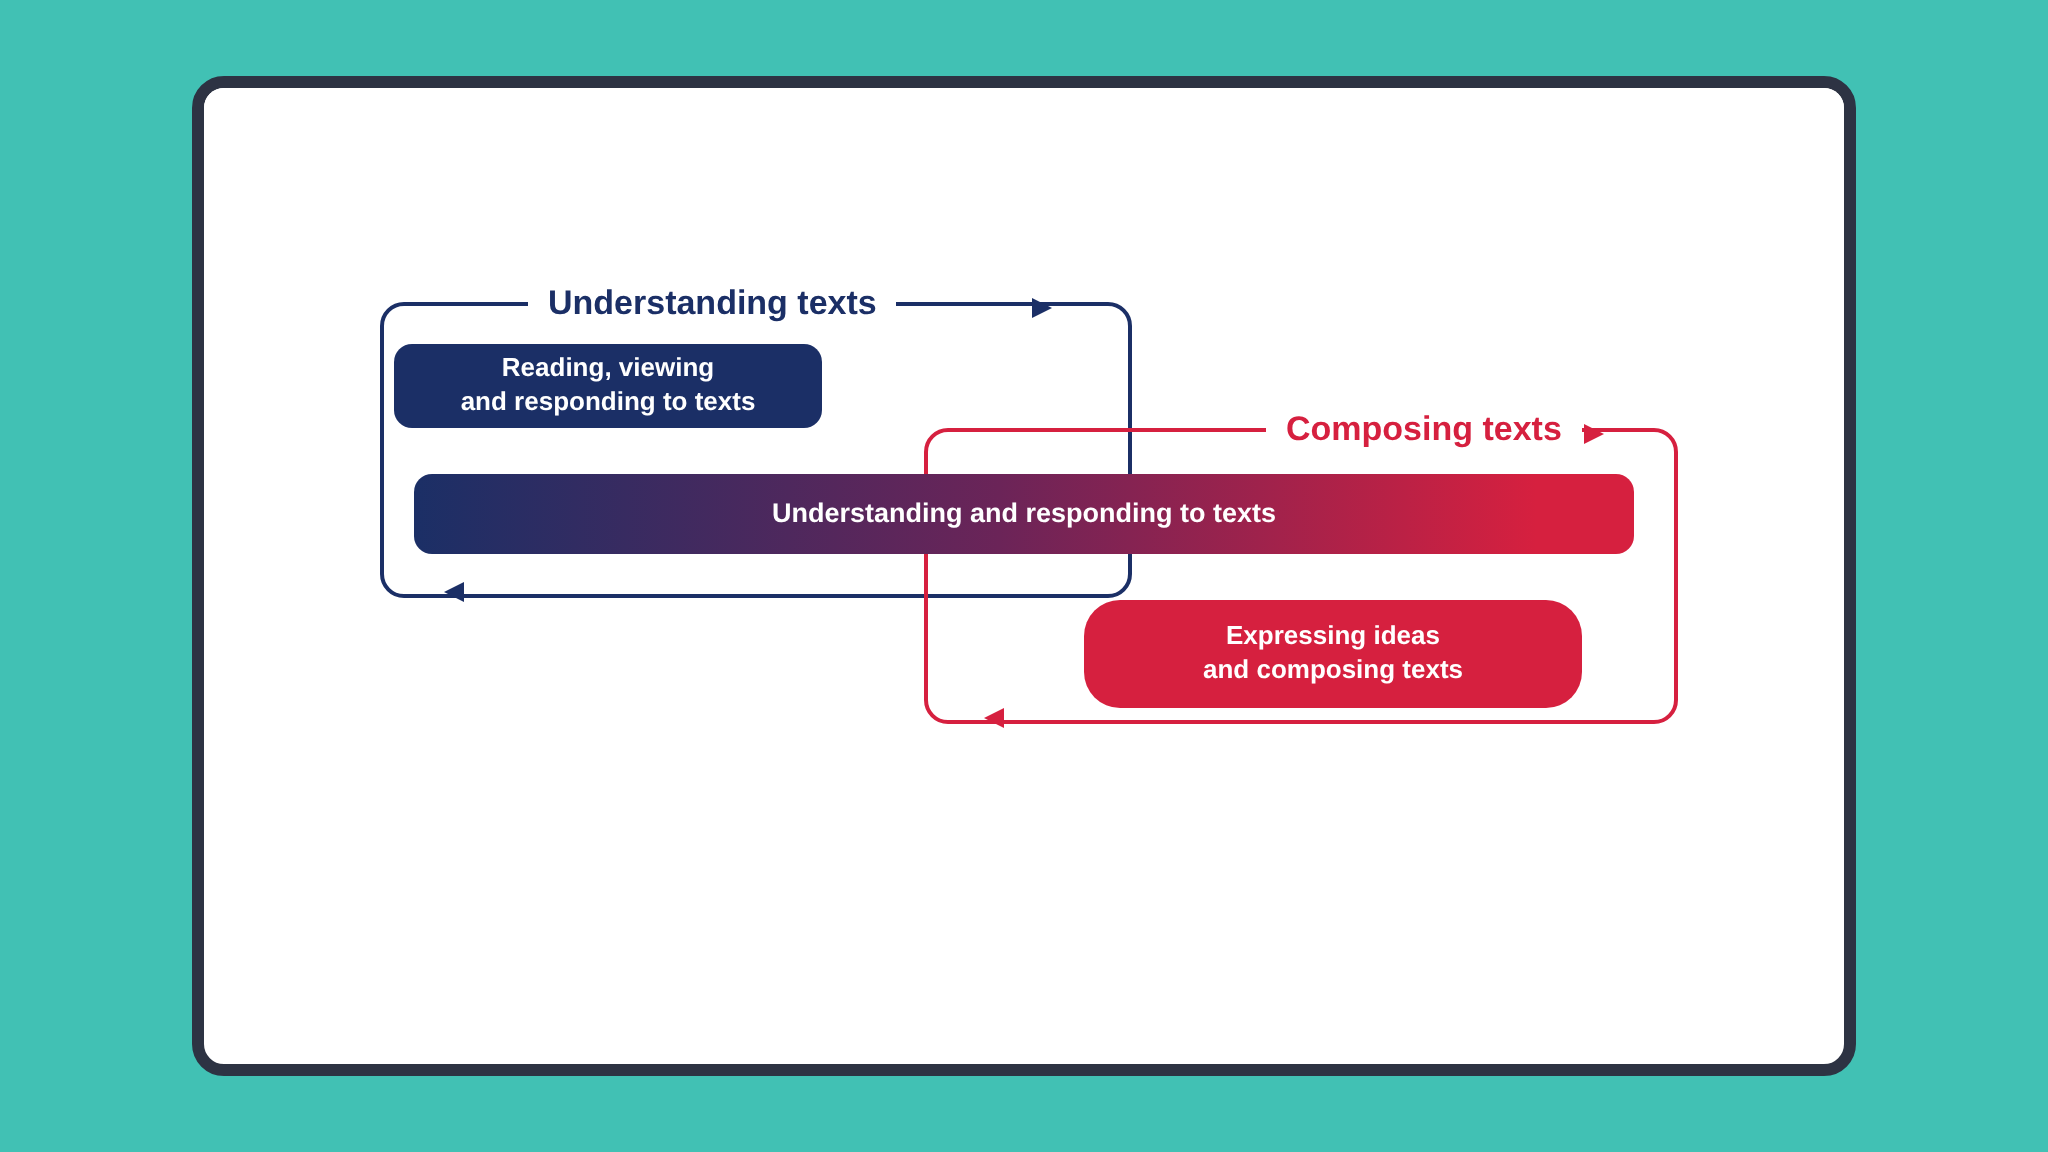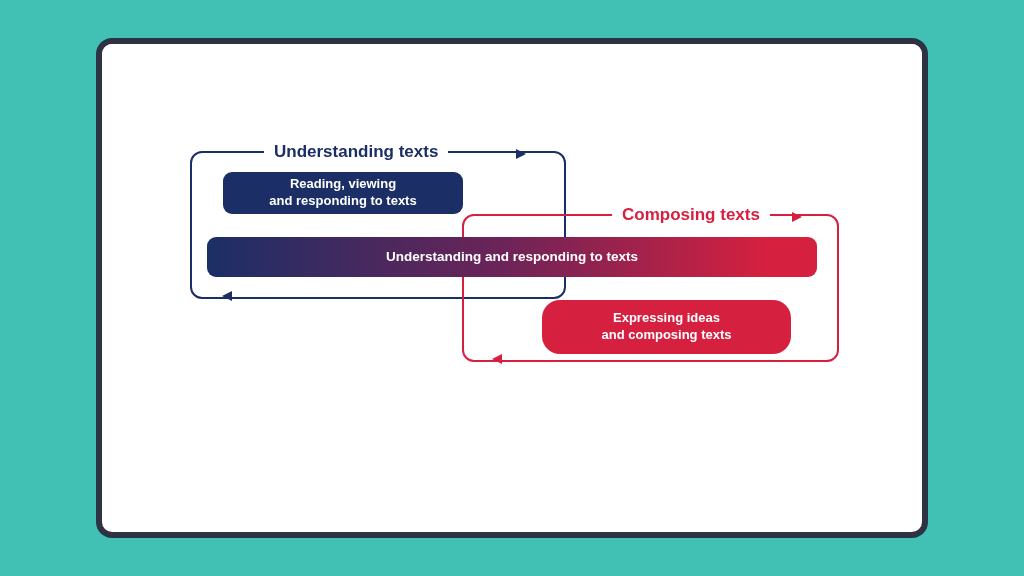--- a/index.html
+++ b/index.html
@@ -51,38 +51,38 @@
   }
   .loop-navy { left: 88px; top: 107px; width: 376px; height: 148px; border-color: var(--navy); }
   .loop-red  { left: 360px; top: 170px; width: 377px; height: 148px; border-color: var(--crimson); }
 
   .loop-label {
     position: absolute; top: 0; transform: translateY(-55%);
     background: var(--white); padding: 0 10px;
     font-size: 17px; font-weight: 700; white-space: nowrap;
   }
   .loop-navy .loop-label { left: 72px; color: var(--navy); }
-  .loop-red  .loop-label { left: 148px; color: var(--crimson); }
+  .loop-red  .loop-label { left: 169px; color: var(--crimson); }
 
   .arr { position: absolute; width: 0; height: 0; }
   .arr-right { border-top: 5px solid transparent; border-bottom: 5px solid transparent; border-left: 10px solid; }
   .arr-left  { border-top: 5px solid transparent; border-bottom: 5px solid transparent; border-right: 10px solid; }
   .loop-navy .arr-right { left: 324px; top: -4px; border-left-color: var(--navy); }
   .loop-navy .arr-left  { left: 30px; bottom: -4px; border-right-color: var(--navy); }
   .loop-red  .arr-right { left: 328px; top: -4px; border-left-color: var(--crimson); }
   .loop-red  .arr-left  { left: 28px; bottom: -4px; border-right-color: var(--crimson); }
 
   .strand-box {
     position: absolute; z-index: 2;
     border-radius: 9px;
     color: var(--white); font-weight: 700; font-size: 13px; line-height: 1.3;
     display: flex; flex-direction: column; align-items: center; justify-content: center;
     text-align: center;
   }
-  .box-reading    { left: 121px; top: 128px; width: 240px; height: 42px; background: var(--navy); }
+  .box-reading    { left: 95px; top: 128px; width: 214px; height: 42px; background: var(--navy); }
   .box-responding { left: 105px; top: 193px; width: 610px; height: 40px; font-size: 13.5px;
                     background: linear-gradient(90deg, var(--navy) 0%, var(--gradient-mid) 48%, var(--crimson) 92%); }
   .box-expressing { left: 440px; top: 256px; width: 249px; height: 54px; background: var(--crimson); border-radius: 18px; }
 </style>
 </head>
 <body>
 
 <div class="card">
 
 

